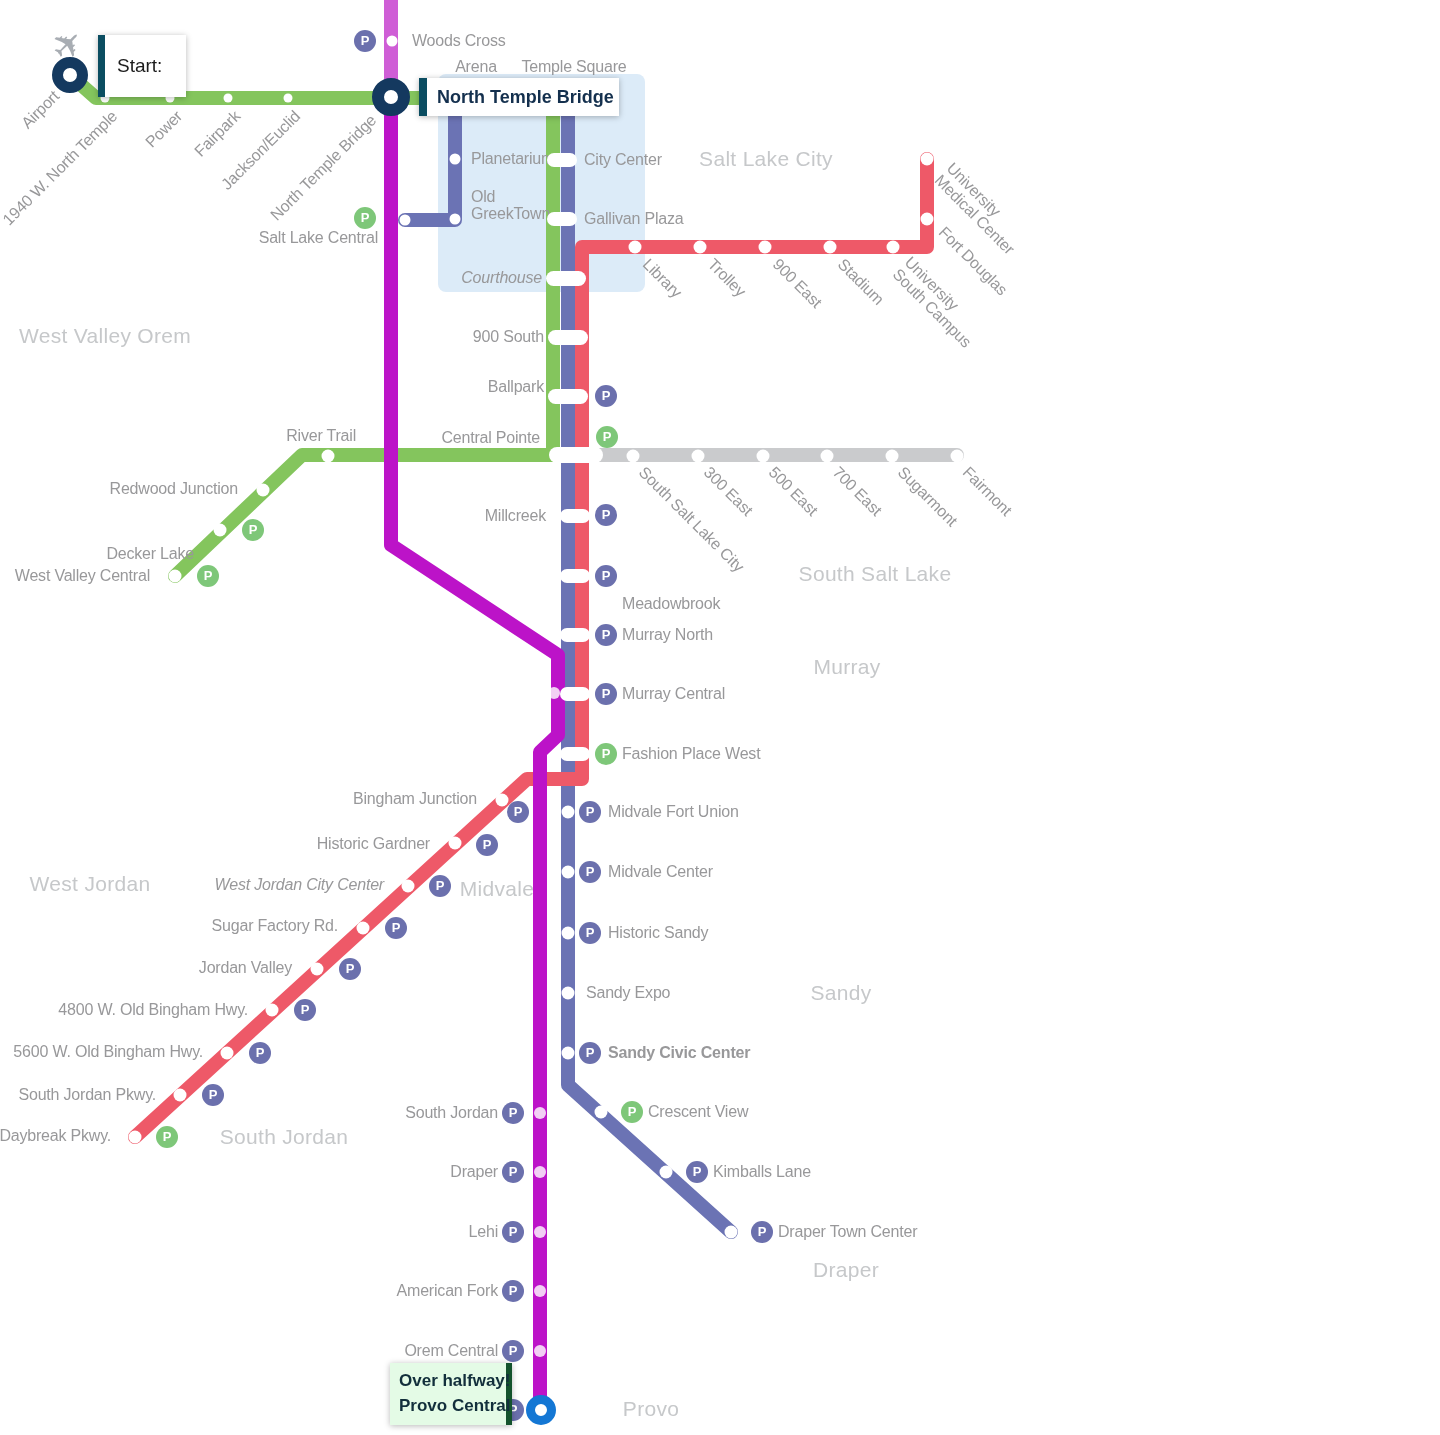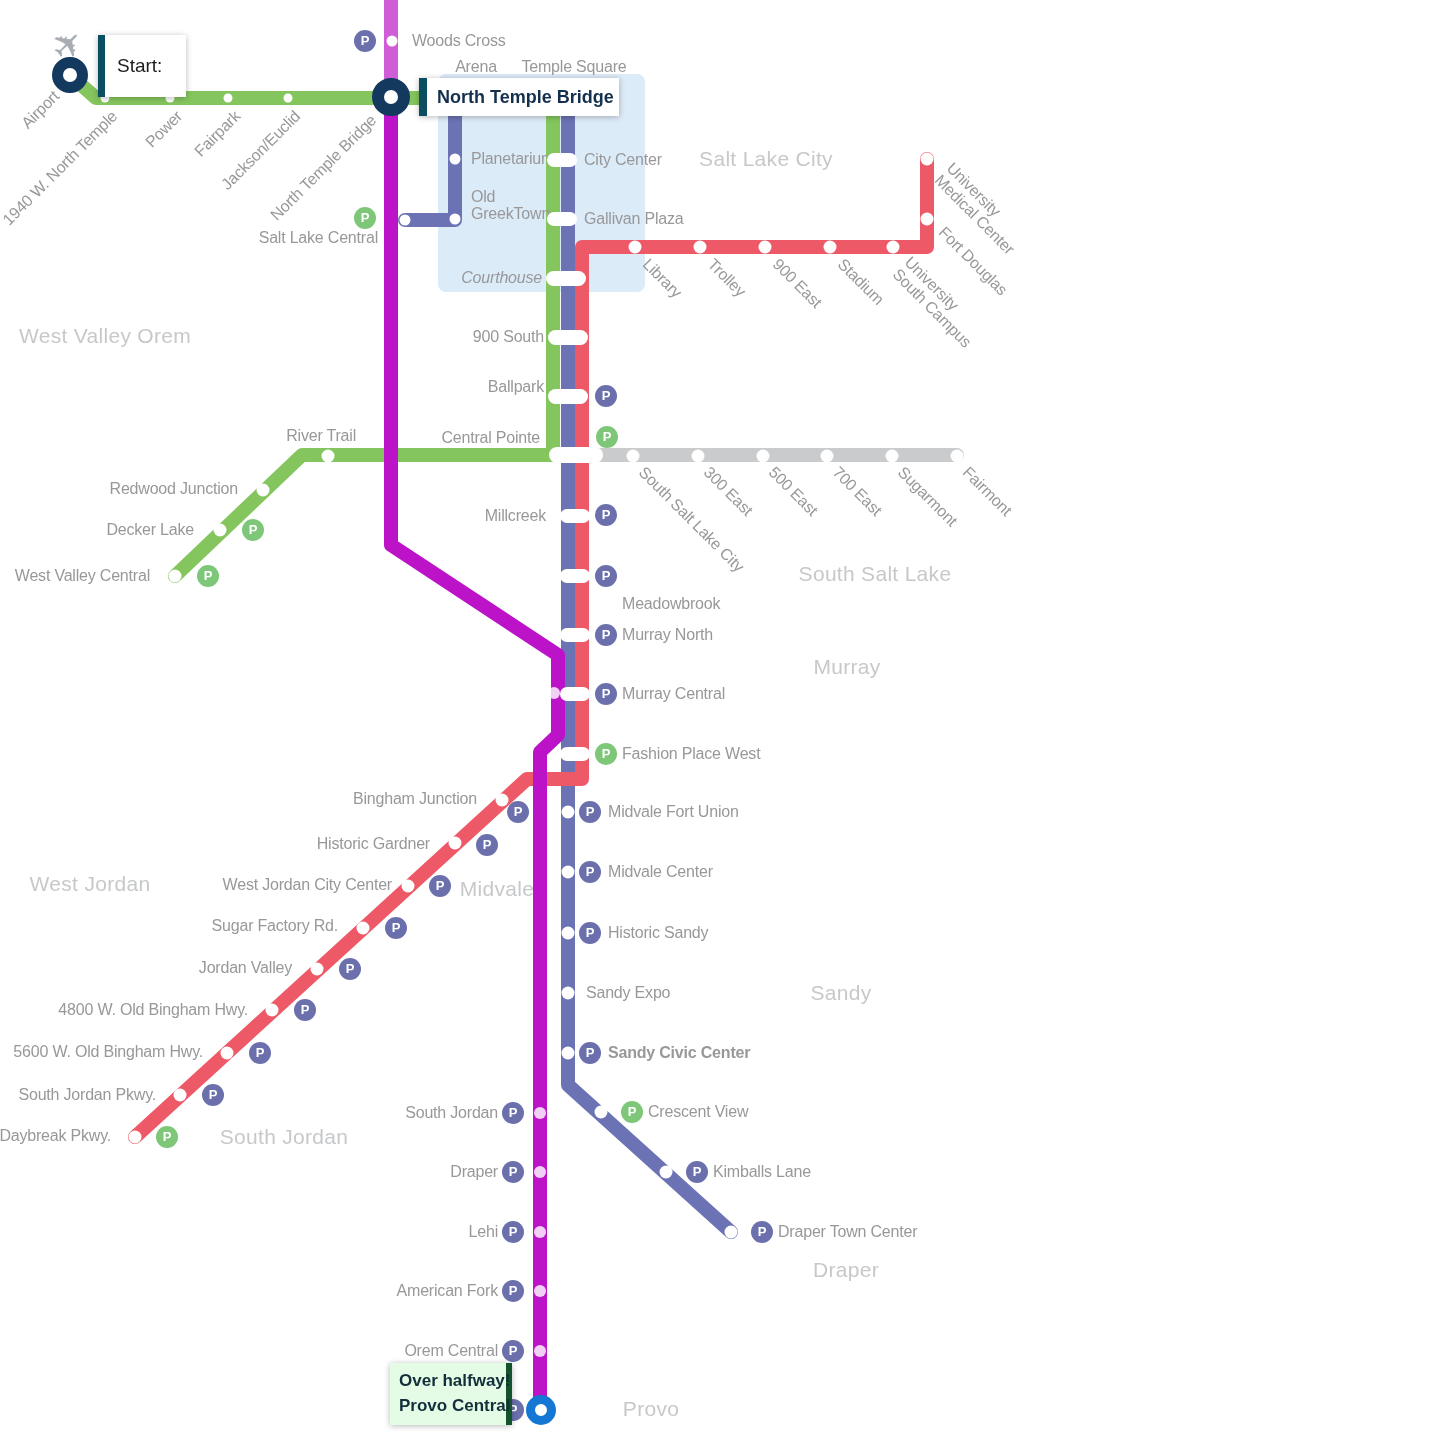--- a/index.html
+++ b/index.html
@@ -182,33 +182,33 @@
     <div class="dot d-d" style="left: 892px; top: 456px; width: 13px; height: 13px;"></div>
     <div class="lbl rd" style="left: 900px; top: 470px;">Sugarmont</div>
     <div class="dot d-d" style="left: 957px; top: 456px; width: 13px; height: 13px;"></div>
     <div class="lbl rd" style="left: 965px; top: 470px;">Fairmont</div>
     <div class="dot d-d" style="left: 328px; top: 456px; width: 13px; height: 13px;"></div>
     <div class="lbl l" style="left: 356px; top: 436px;">River Trail</div>
     <div class="dot d-d" style="left: 263px; top: 490px; width: 13px; height: 13px;"></div>
     <div class="lbl l" style="left: 238px; top: 489px;">Redwood Junction</div>
     <div class="dot d-d" style="left: 220px; top: 530px; width: 13px; height: 13px;"></div>
     <div class="pk pk-g" style="left: 253px; top: 530px;">P</div>
-    <div class="lbl l" style="left: 194px; top: 530px; text-align: center;">Decker Lake</div>
+    <div class="lbl l" style="left: 194px; top: 554px; text-align: center;">Decker Lake</div>
     <div class="dot d-d" style="left: 175px; top: 576px; width: 13px; height: 13px;"></div>
     <div class="pk pk-g" style="left: 208px; top: 576px;">P</div>
     <div class="lbl l" style="left: 150px; top: 576px;">West Valley Central</div>
     <div class="dot d-d" style="left: 502px; top: 800px; width: 13px; height: 13px;"></div>
     <div class="pk pk-n" style="left: 518px; top: 812px;">P</div>
     <div class="lbl l" style="left: 477px; top: 799px;">Bingham Junction</div>
     <div class="dot d-d" style="left: 455px; top: 843px; width: 13px; height: 13px;"></div>
     <div class="pk pk-n" style="left: 487px; top: 845px;">P</div>
     <div class="lbl l" style="left: 430px; top: 844px;">Historic Gardner</div>
     <div class="dot d-d" style="left: 408px; top: 886px; width: 13px; height: 13px;"></div>
     <div class="pk pk-n" style="left: 440px; top: 886px;">P</div>
-    <div class="lbl l" style="left: 392px; top: 885px;">West Jordan City Center</div>
+    <div class="lbl l" style="left: 384px; top: 885px; font-style: italic;">West Jordan City Center</div>
     <div class="dot d-d" style="left: 363px; top: 928px; width: 13px; height: 13px;"></div>
     <div class="pk pk-n" style="left: 396px; top: 928px;">P</div>
     <div class="lbl l" style="left: 338px; top: 926px;">Sugar Factory Rd.</div>
     <div class="dot d-d" style="left: 317px; top: 969px; width: 13px; height: 13px;"></div>
     <div class="pk pk-n" style="left: 350px; top: 969px;">P</div>
     <div class="lbl l" style="left: 292px; top: 968px;">Jordan Valley</div>
     <div class="dot d-d" style="left: 272px; top: 1010px; width: 13px; height: 13px;"></div>
     <div class="pk pk-n" style="left: 305px; top: 1010px;">P</div>
     <div class="lbl l" style="left: 248px; top: 1010px;">4800 W. Old Bingham Hwy.</div>
     <div class="dot d-d" style="left: 227px; top: 1053px; width: 13px; height: 13px;"></div>

